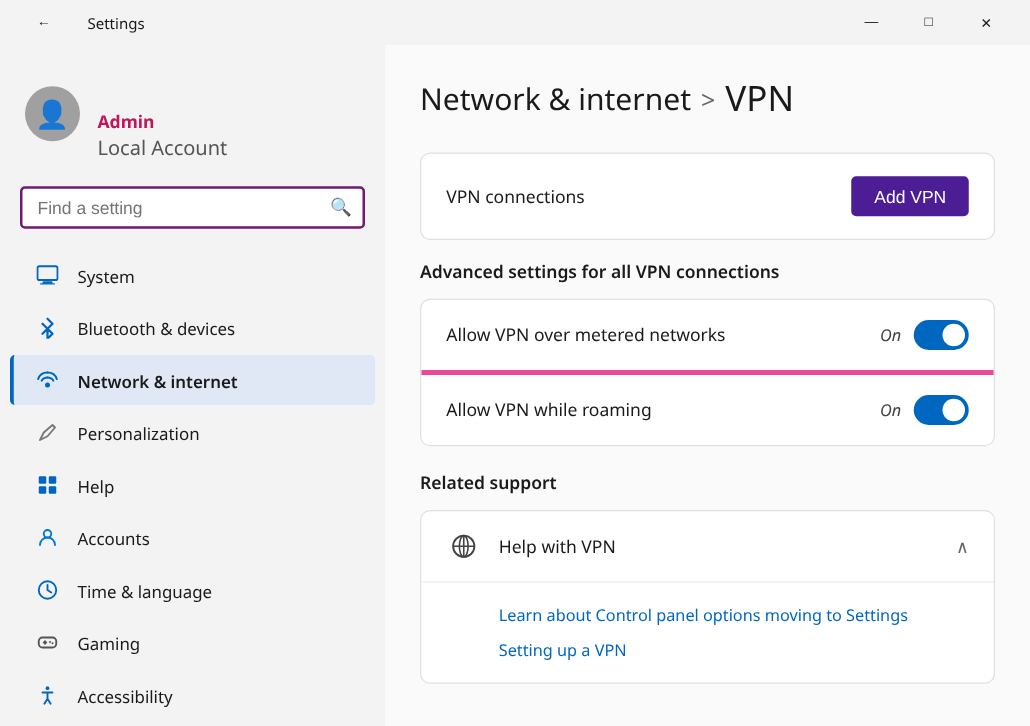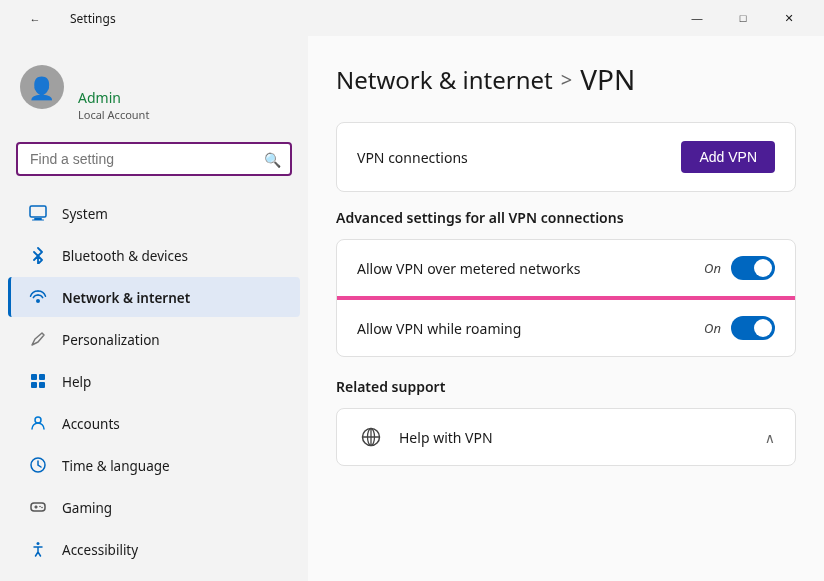--- a/index.html
+++ b/index.html
@@ -84,26 +84,26 @@
     .avatar-icon {
       color: #f3f3f3;
       font-size: 22px;
     }
     .user-info {
       display: flex;
       flex-direction: column;
     }
     .user-name {
       font-size: 14px;
-      font-weight: 400;
-      color: #15803d;
+      font-weight: 700;
+      color: #be185d;
       margin-top: 36px;
     }
     .user-account {
-      font-size: 11px;
+      font-size: 16px;
       color: #555;
     }
 
     .search-box {
       margin: 0 16px 16px 16px;
       position: relative;
     }
     .search-input {
       width: 100%;
       padding: 7px 36px 7px 12px;
@@ -484,16 +484,20 @@
                 <circle cx="11" cy="11" r="8.5" stroke="#444" stroke-width="1.5"></circle>
                 <ellipse cx="11" cy="11" rx="3.5" ry="8.5" stroke="#444" stroke-width="1.3"></ellipse>
                 <line x1="2.5" y1="11" x2="19.5" y2="11" stroke="#444" stroke-width="1.3"></line>
                 <line x1="11" y1="2.5" x2="11" y2="19.5" stroke="#444" stroke-width="1.3"></line>
               </svg>
           </span>
           <span class="help-vpn-label">Help with VPN</span>
         </div>
         <span class="chevron-icon">∧</span>
       </div>
+      <div class="support-links">
+        <a class="support-link">Learn about Control panel options moving to Settings</a>
+        <a class="support-link">Setting up a VPN</a>
+      </div>
     </div>
 
   </div>
 </div>
 
 </body></html>

